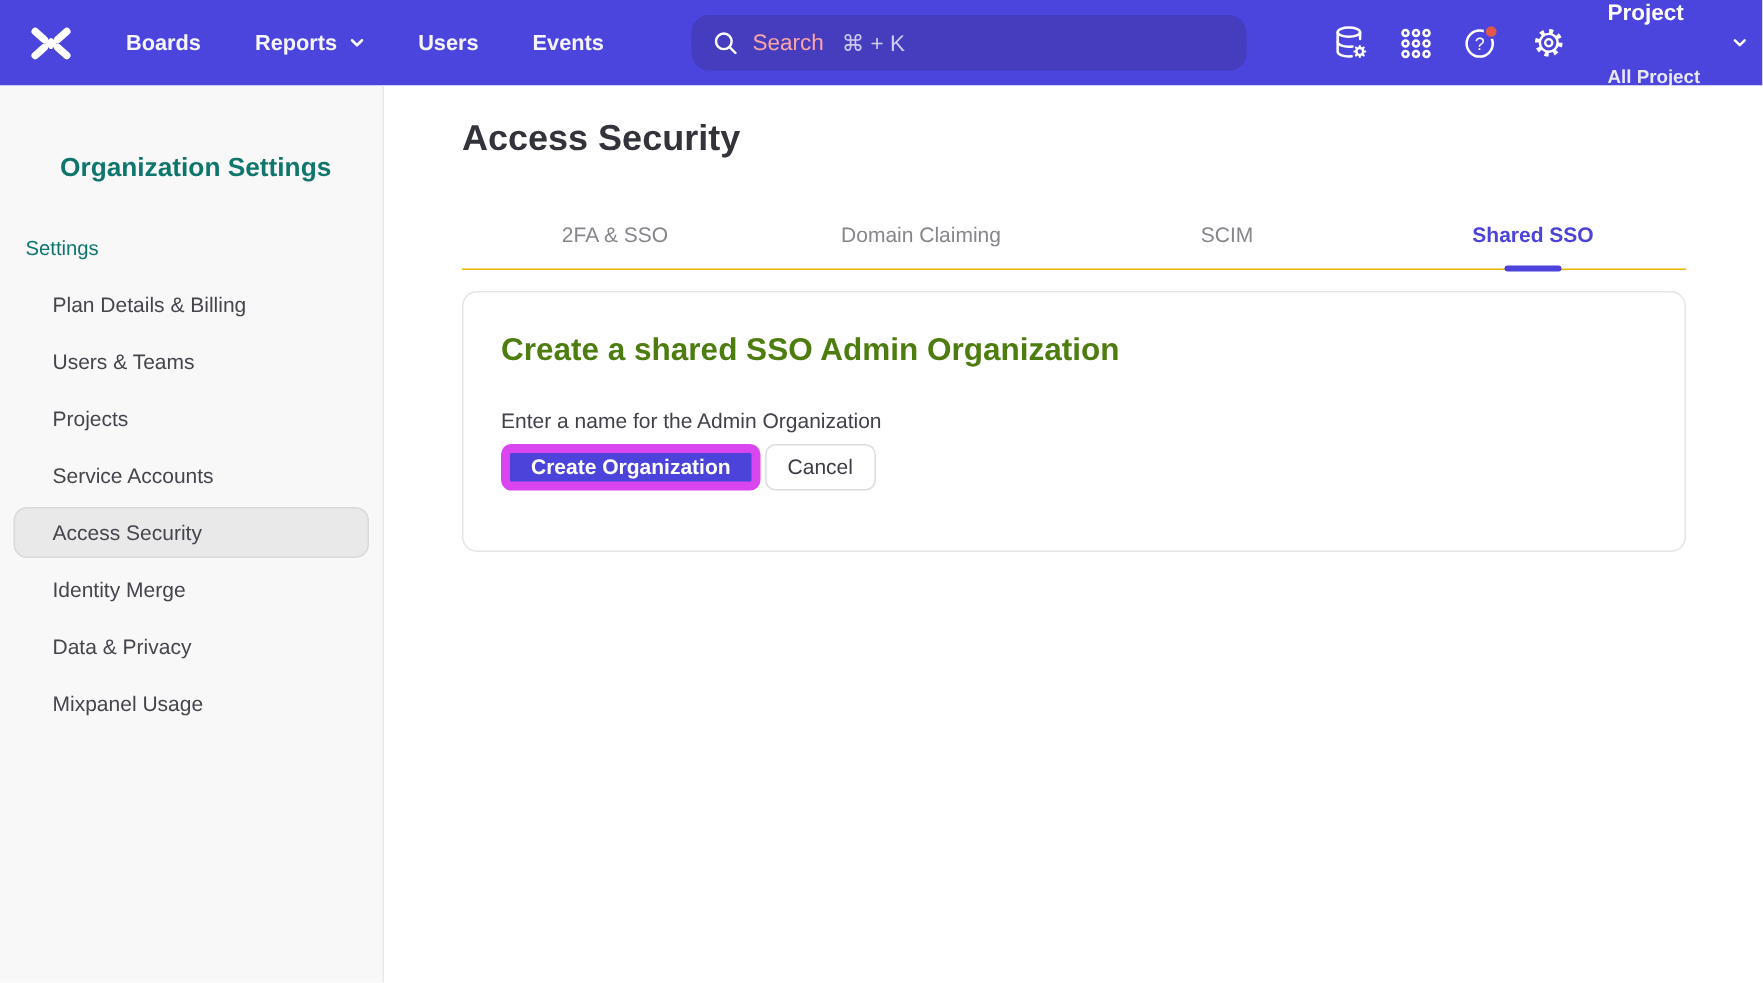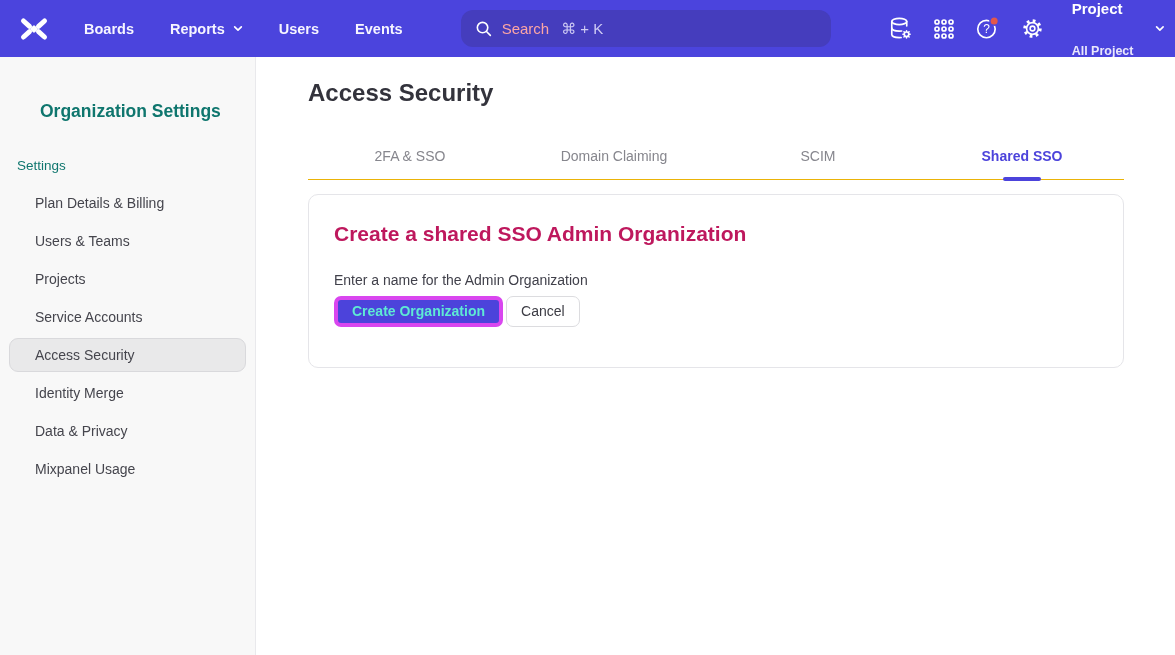--- a/index.html
+++ b/index.html
@@ -74,35 +74,35 @@
   .tab.active { color:#4c43db; font-weight:700; }
   .tab.active::after {
     content:""; position:absolute; left:50%; transform:translateX(-50%); bottom:-2.5px;
     width:38px; height:4px; border-radius:2px; background:#4c43db;
   }
 
   .card {
     margin-top:14px; border:1px solid #e5e5e9; border-radius:10px;
     padding:26px 25px 40px 25px; background:#fff;
   }
-  .card-title { font-size:21px; font-weight:700; color:#be185d; margin:0; line-height:1.2; }
+  .card-title { font-size:21px; font-weight:700; color:#4d7c0f; margin:0; line-height:1.2; }
   .field-label { margin-top:26px; font-size:14px; color:#41414b; line-height:16px; }
   .org-input {
     display:block; margin-top:8px; width:300px; height:40px;
     border:1.5px solid #5a50d8; border-radius:8px; background:#fbfbfc;
     padding:0 11px; font-size:15px; color:#33333d; outline:none;
     font-family:"Liberation Sans", sans-serif;
   }
   .org-input::placeholder { color:#9c9ca4; }
   .btn-row { margin-top:8px; display:flex; gap:3px; }
   .btn {
     height:31px; border-radius:7px; font-size:14px; padding:0 14px; cursor:pointer;
     font-family:"Liberation Sans", sans-serif; display:flex; align-items:center;
   }
-  .btn-primary { background:#4c43db; border:4px solid #d946ef; color:#5eead4; font-weight:700; }
+  .btn-primary { background:#4c43db; border:6px solid #d946ef; color:#ffffff; font-weight:700; }
   .btn-secondary { background:#fff; border:1px solid #dcdcdf; color:#3c3c44; font-weight:500; }
 </style>
 </head>
 <body>
 
 <div class="navbar">
   <span class="logo">
     <svg width="32" height="28" viewBox="0 0 32 28">
       <g stroke="#ffffff" stroke-width="5" stroke-linecap="round">
         <line x1="5.5" y1="6" x2="11.5" y2="11.3"></line>

